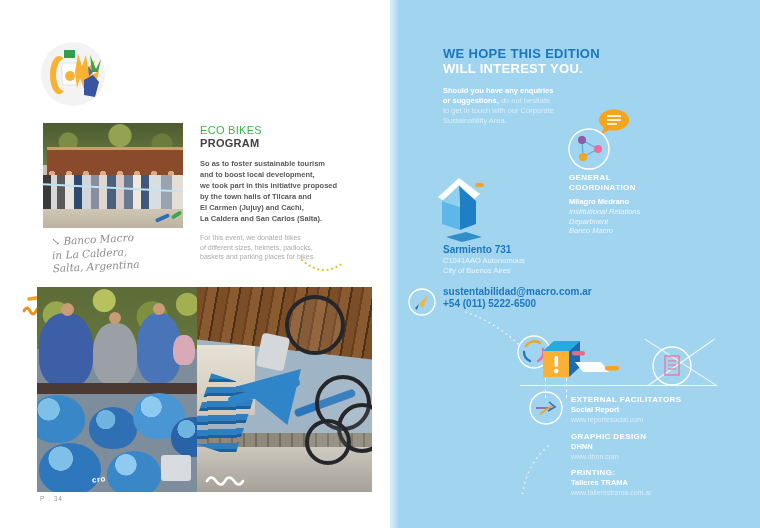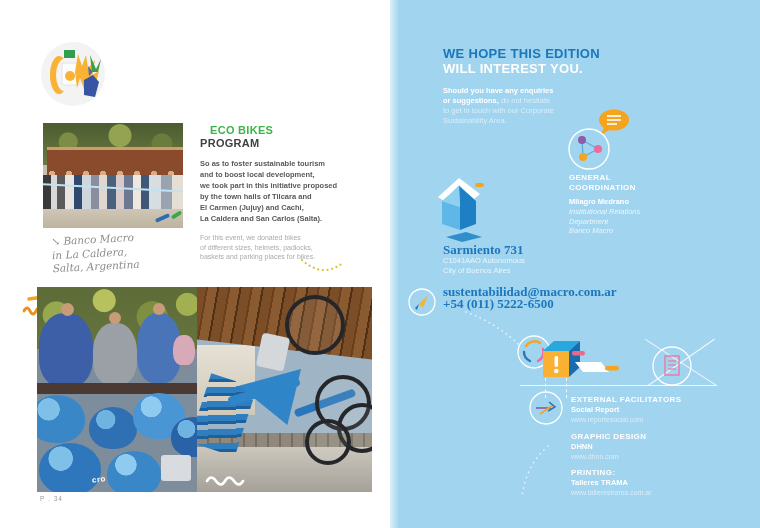--- a/index.html
+++ b/index.html
@@ -8,38 +8,38 @@
   .abs{position:absolute;}
   .pre{white-space:pre-line;}
 
   
   .blue-page{left:390px;top:0;width:370px;height:528px;
      background:linear-gradient(90deg,#dcEFfa 0,#bfe1f3 5px,#a1d4ef 9px,#a1d4ef 100%);}
 
   
   .lp-heading{left:120px;top:58px;font-size:11px;font-weight:bold;color:#a8a8a8;
      letter-spacing:.6px;line-height:13px;}
-  .eco-green{left:200px;top:124px;font-size:11px;font-weight:bold;color:#3cb44a;letter-spacing:.3px;margin-left:10px;}
+  .eco-green{left:200px;top:124px;font-size:11px;font-weight:normal;color:#3cb44a;letter-spacing:.3px;}
   .eco-dark{left:200px;top:137px;font-size:11px;font-weight:bold;color:#414042;letter-spacing:.3px;}
   .eco-body{left:200px;top:158px;width:178px;font-size:7.5px;font-weight:bold;color:#58585b;line-height:11px;}
   .eco-note{left:200px;top:233px;width:178px;font-size:7px;color:#a9abae;line-height:9.5px;}
   .handwrite{left:52px;top:233px;font-family:"DejaVu Serif",serif;font-style:italic;
      font-size:10.5px;color:#8c8c8c;line-height:13.5px;transform:rotate(-3deg);}
   .pagenum{left:40px;top:495px;font-size:6.5px;color:#9b9b9b;letter-spacing:1px;}
 
   
   .rp-head1{left:443px;top:46px;font-size:13px;font-weight:bold;color:#1b76bc;letter-spacing:.3px;}
   .rp-head2{left:443px;top:61px;font-size:13px;font-weight:bold;color:#ffffff;letter-spacing:.3px;}
   .rp-intro{left:443px;top:86px;width:150px;font-size:7.5px;line-height:10px;color:#d9eefb;}
   .rp-intro b{color:#ffffff;}
   .sec-head{font-size:8px;font-weight:bold;color:#ffffff;letter-spacing:.4px;line-height:9.5px;}
   .sec-name{font-size:7.5px;font-weight:bold;color:#ffffff;line-height:9.5px;}
   .sec-light{font-size:7.5px;color:rgba(255,255,255,.78);line-height:9.5px;}
   .sec-url{font-size:7px;color:rgba(255,255,255,.6);line-height:9px;}
-  .blue-bold{font-size:13px;font-weight:bold;color:#1c77bd;line-height:11px;font-family:Liberation Serif, serif;}
+  .blue-bold{font-size:10px;font-weight:bold;color:#1c77bd;line-height:11px;}
 
   
   .photo{overflow:hidden;}
   #photo1{left:43px;top:123px;width:140px;height:105px;background:#c8bfae;}
   .p1-trees{left:0;top:0;width:140px;height:42px;
      background:radial-gradient(circle at 18% 45%,#7d8d46 0 9px,transparent 10px),
        radial-gradient(circle at 55% 30%,#93a351 0 11px,transparent 12px),
        radial-gradient(circle at 85% 50%,#6c7c3d 0 10px,transparent 11px),
        linear-gradient(#4d5c31,#6b7a40);}
   .p1-building{left:4px;top:24px;width:136px;height:40px;

